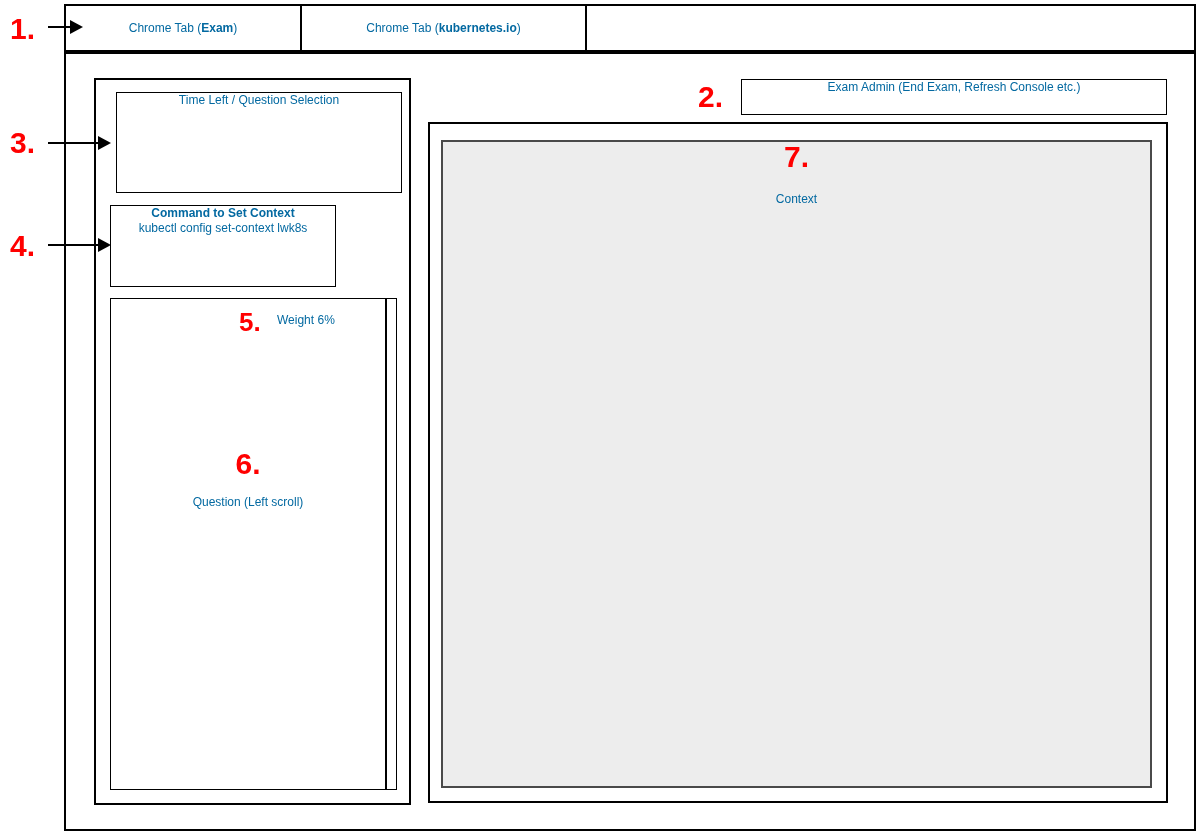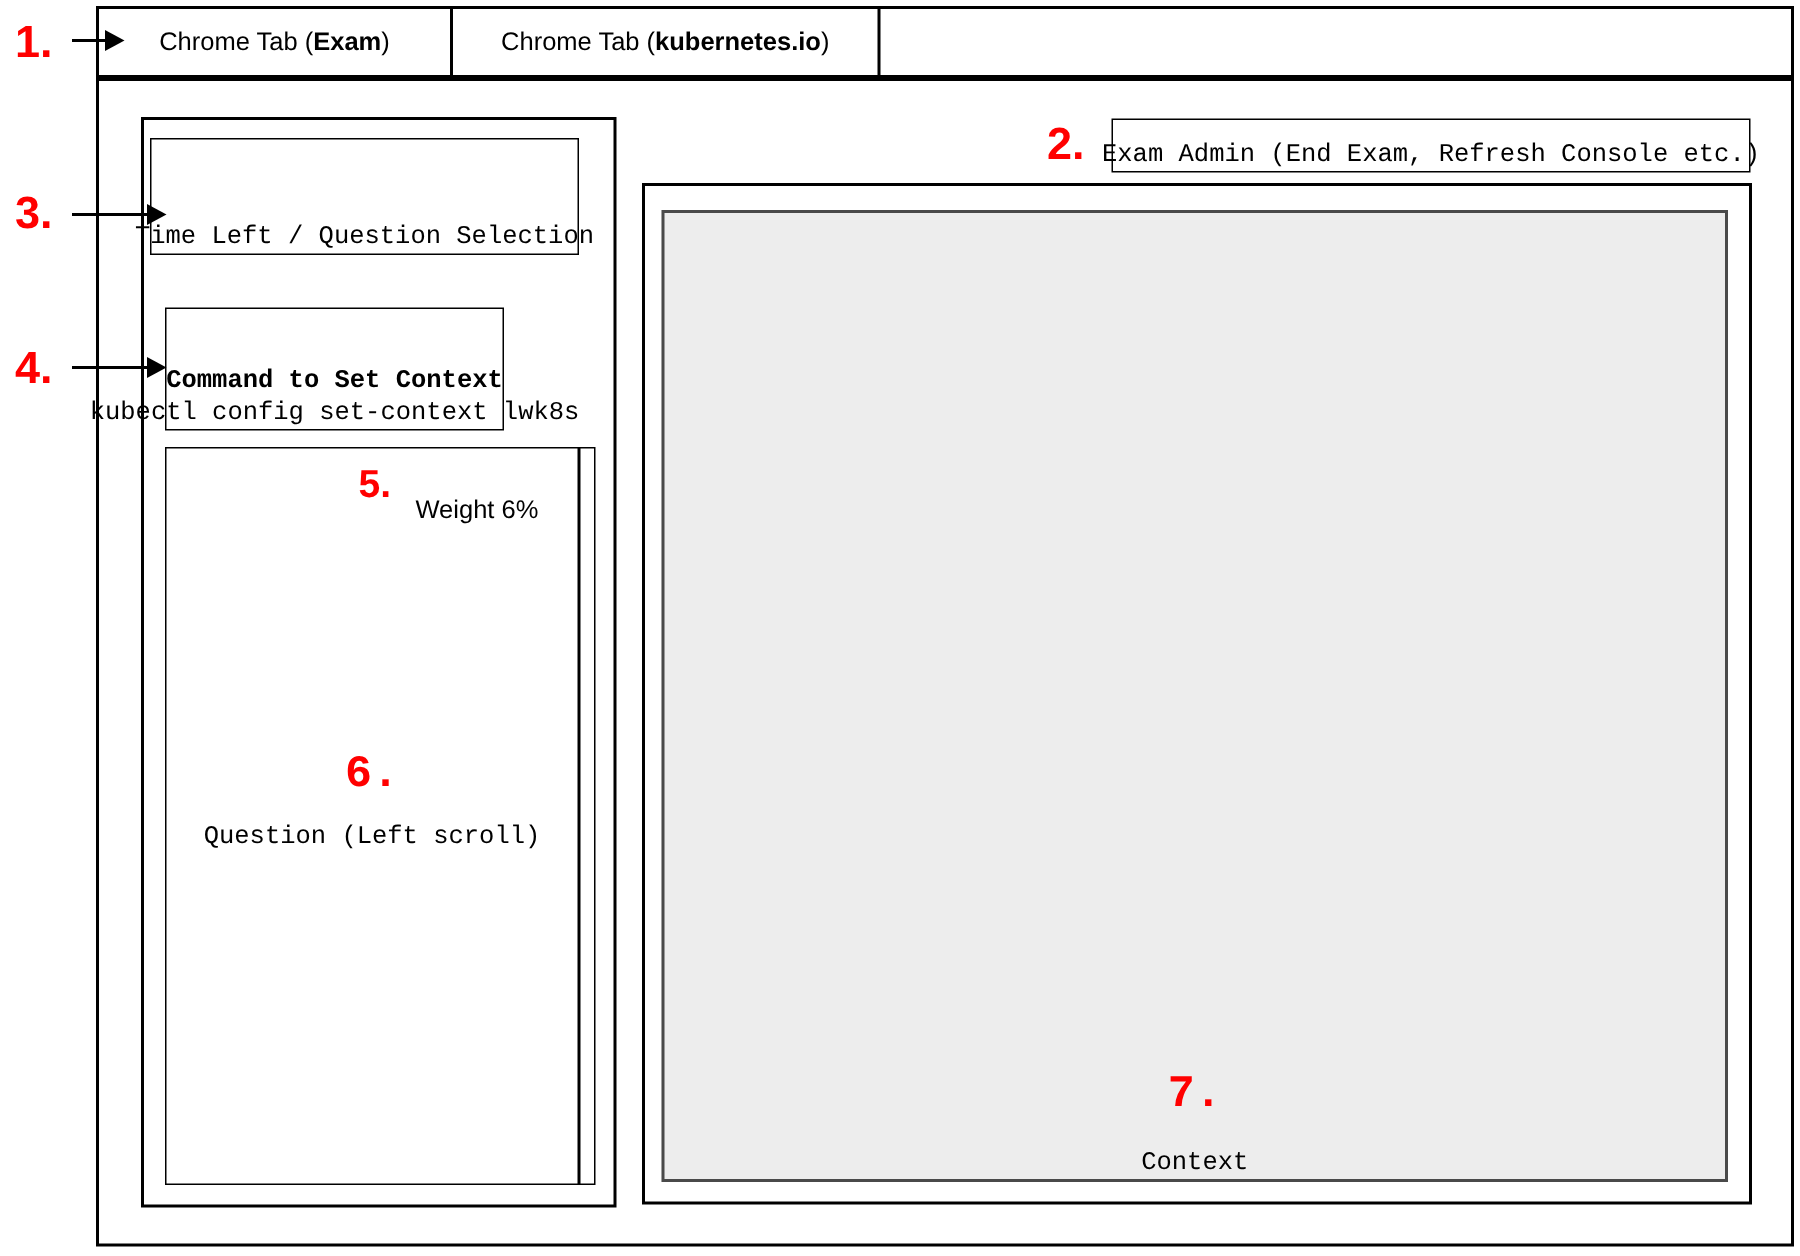--- a/index.html
+++ b/index.html
@@ -24,22 +24,22 @@
     border: 2px solid #000000;
     background: #ffffff;
   }
   .box-thin {
     border: 1.5px solid #000000;
     background: #ffffff;
   }
 
   
   .lbl {
-    font-size: 17px;
-    color: #000000;
+    font-size: 12px;
+    color: #0369a1;
     line-height: 1.25;
     text-align: center;
     white-space: nowrap;
   }
   .lbl-b { font-weight: bold; }
 
   .marker {
     color: #FF0000;
     font-weight: bold;
     font-size: 30px;
@@ -80,24 +80,23 @@
     justify-content: center;
     height: 100%;
     box-sizing: border-box;
   }
   .tab-div { background: #000000; width: 2px; }
 
   .centerwrap {
     display: flex;
     flex-direction: column;
     align-items: center;
-    justify-content: flex-end;
+    justify-content: flex-start;
     height: 100%;
     width: 100%;
-    font-family: Liberation Mono, monospace;
   }
 </style>
 </head>
 <body>
 
 <div id="canvas">
 
   <div class="abs tabbar" style="left:64px; top:4px; width:1132px; height:48px;">
     <div class="abs tab" style="left:0px; top:0px; width:234px; height:44px;">
       <span class="lbl">
@@ -122,21 +121,21 @@
 
   <div class="abs box-thin" style="left:741px; top:79px; width:426px; height:36px;">
     <div class="centerwrap">
       <span class="lbl">Exam Admin (End Exam, Refresh Console etc.)</span>
     </div>
   </div>
   <div class="abs marker" style="left:698px; top:82px;">2.</div>
 
   <div class="abs box" style="left:94px; top:78px; width:317px; height:727px;"></div>
 
-  <div class="abs box-thin" style="left:100px; top:92px; width:286px; height:78px;">
+  <div class="abs box-thin" style="left:116px; top:92px; width:286px; height:101px;">
     <div class="centerwrap">
       <span class="lbl">Time Left / Question Selection</span>
     </div>
   </div>
   <div class="abs marker" style="left:10px; top:128px;">3.</div>
   <div class="abs arrow-line" style="left:48px; top:142px; width:52px;"></div>
   <div class="abs arrow-head" style="left:98px; top:136px;"></div>
 
   <div class="abs box-thin" style="left:110px; top:205px; width:226px; height:82px;">
     <div class="centerwrap">
@@ -144,21 +143,21 @@
       <span class="lbl">kubectl config set-context lwk8s</span>
     </div>
   </div>
   <div class="abs marker" style="left:10px; top:231px;">4.</div>
   <div class="abs arrow-line" style="left:48px; top:244px; width:52px;"></div>
   <div class="abs arrow-head" style="left:98px; top:238px;"></div>
 
   <div class="abs box-thin" style="left:110px; top:298px; width:276px; height:492px;">
     <div class="abs" style="left:0px; top:8px; width:100%; height:32px;">
       <div class="abs marker-sm" style="left:128px; top:2px;">5.</div>
-      <div class="abs lbl" style="left:166px; top:6px;margin-top:16px;">Weight 6%</div>
+      <div class="abs lbl" style="left:166px; top:6px;">Weight 6%</div>
     </div>
     <div class="abs" style="left:0px; top:150px; width:100%; height:120px;">
       <div class="centerwrap">
         <div class="marker" style="margin-bottom:16px;">6.</div>
         <span class="lbl">Question (Left scroll)</span>
       </div>
     </div>
   </div>
 
   <div class="abs box-thin" style="left:386px; top:298px; width:11px; height:492px;"></div>

